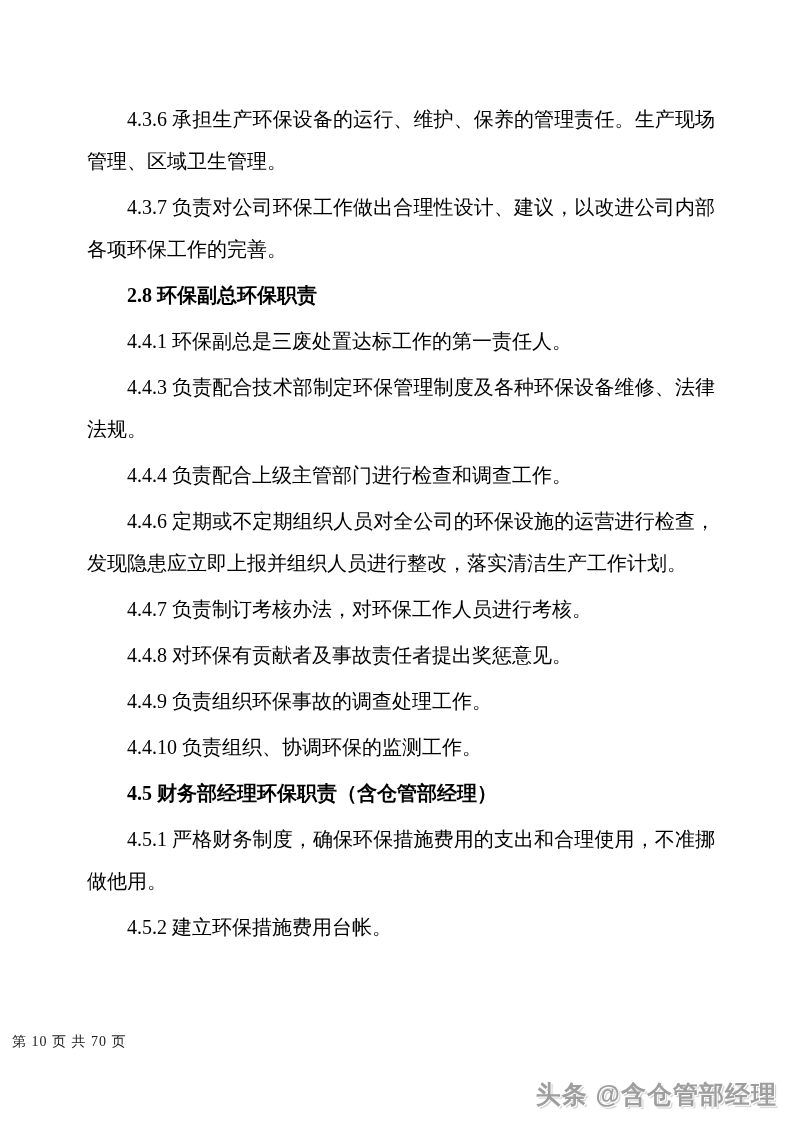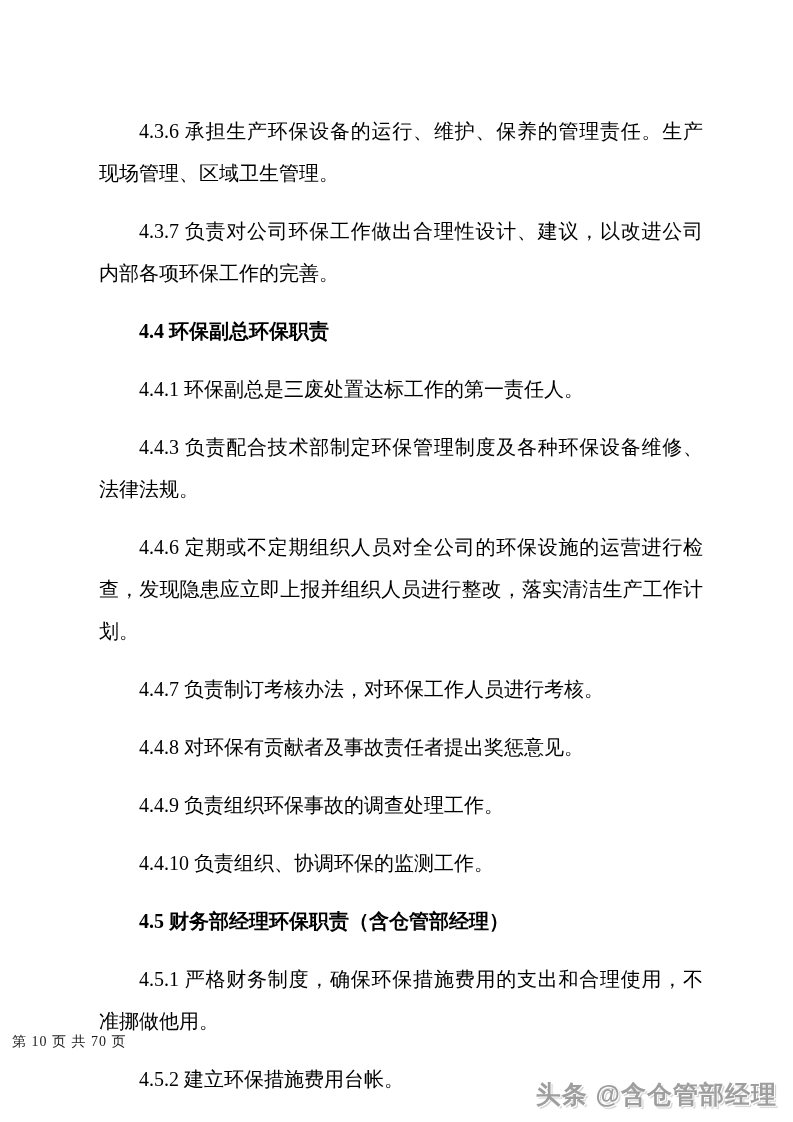--- a/index.html
+++ b/index.html
@@ -22,21 +22,21 @@
     height: 1122px;
     background: #ffffff;
   }
   .content {
     position: absolute;
     top: 94px;
     left: 83px;
     width: 636px;
   }
   .content p {
-    margin: 16px;
+    margin: 4px;
     font-size: 20px;
     line-height: 42px;
     text-align: justify;
     text-indent: 2em;
     word-break: break-all;
   }
   .content p.heading {
     font-weight: bold;
   }
   .footer {
@@ -62,23 +62,24 @@
 </style>
 </head>
 <body style="background: rgb(255, 255, 255); color: rgb(0, 0, 0);">
 
 <div class="page">
 
   <main class="content">
 
   <p class="body">4.3.6 承担生产环保设备的运行、维护、保养的管理责任。生产现场管理、区域卫生管理。</p>
       <p class="body">4.3.7 负责对公司环保工作做出合理性设计、建议，以改进公司内部各项环保工作的完善。</p>
-      <p class="heading">4.4 环保副总环保职责</p>
+      <p class="heading">2.8 环保副总环保职责</p>
       <p class="body">4.4.1 环保副总是三废处置达标工作的第一责任人。</p>
       <p class="body">4.4.3 负责配合技术部制定环保管理制度及各种环保设备维修、法律法规。</p>
+      <p class="body">4.4.4 负责配合上级主管部门进行检查和调查工作。</p>
       <p class="body">4.4.6 定期或不定期组织人员对全公司的环保设施的运营进行检查，发现隐患应立即上报并组织人员进行整改，落实清洁生产工作计划。</p>
       <p class="body">4.4.7 负责制订考核办法，对环保工作人员进行考核。</p>
       <p class="body">4.4.8 对环保有贡献者及事故责任者提出奖惩意见。</p>
       <p class="body">4.4.9 负责组织环保事故的调查处理工作。</p>
       <p class="body">4.4.10 负责组织、协调环保的监测工作。</p>
       <p class="heading">4.5 财务部经理环保职责（含仓管部经理）</p>
       <p class="body">4.5.1 严格财务制度，确保环保措施费用的支出和合理使用，不准挪做他用。</p>
       <p class="body">4.5.2 建立环保措施费用台帐。</p>
     </main>
 

